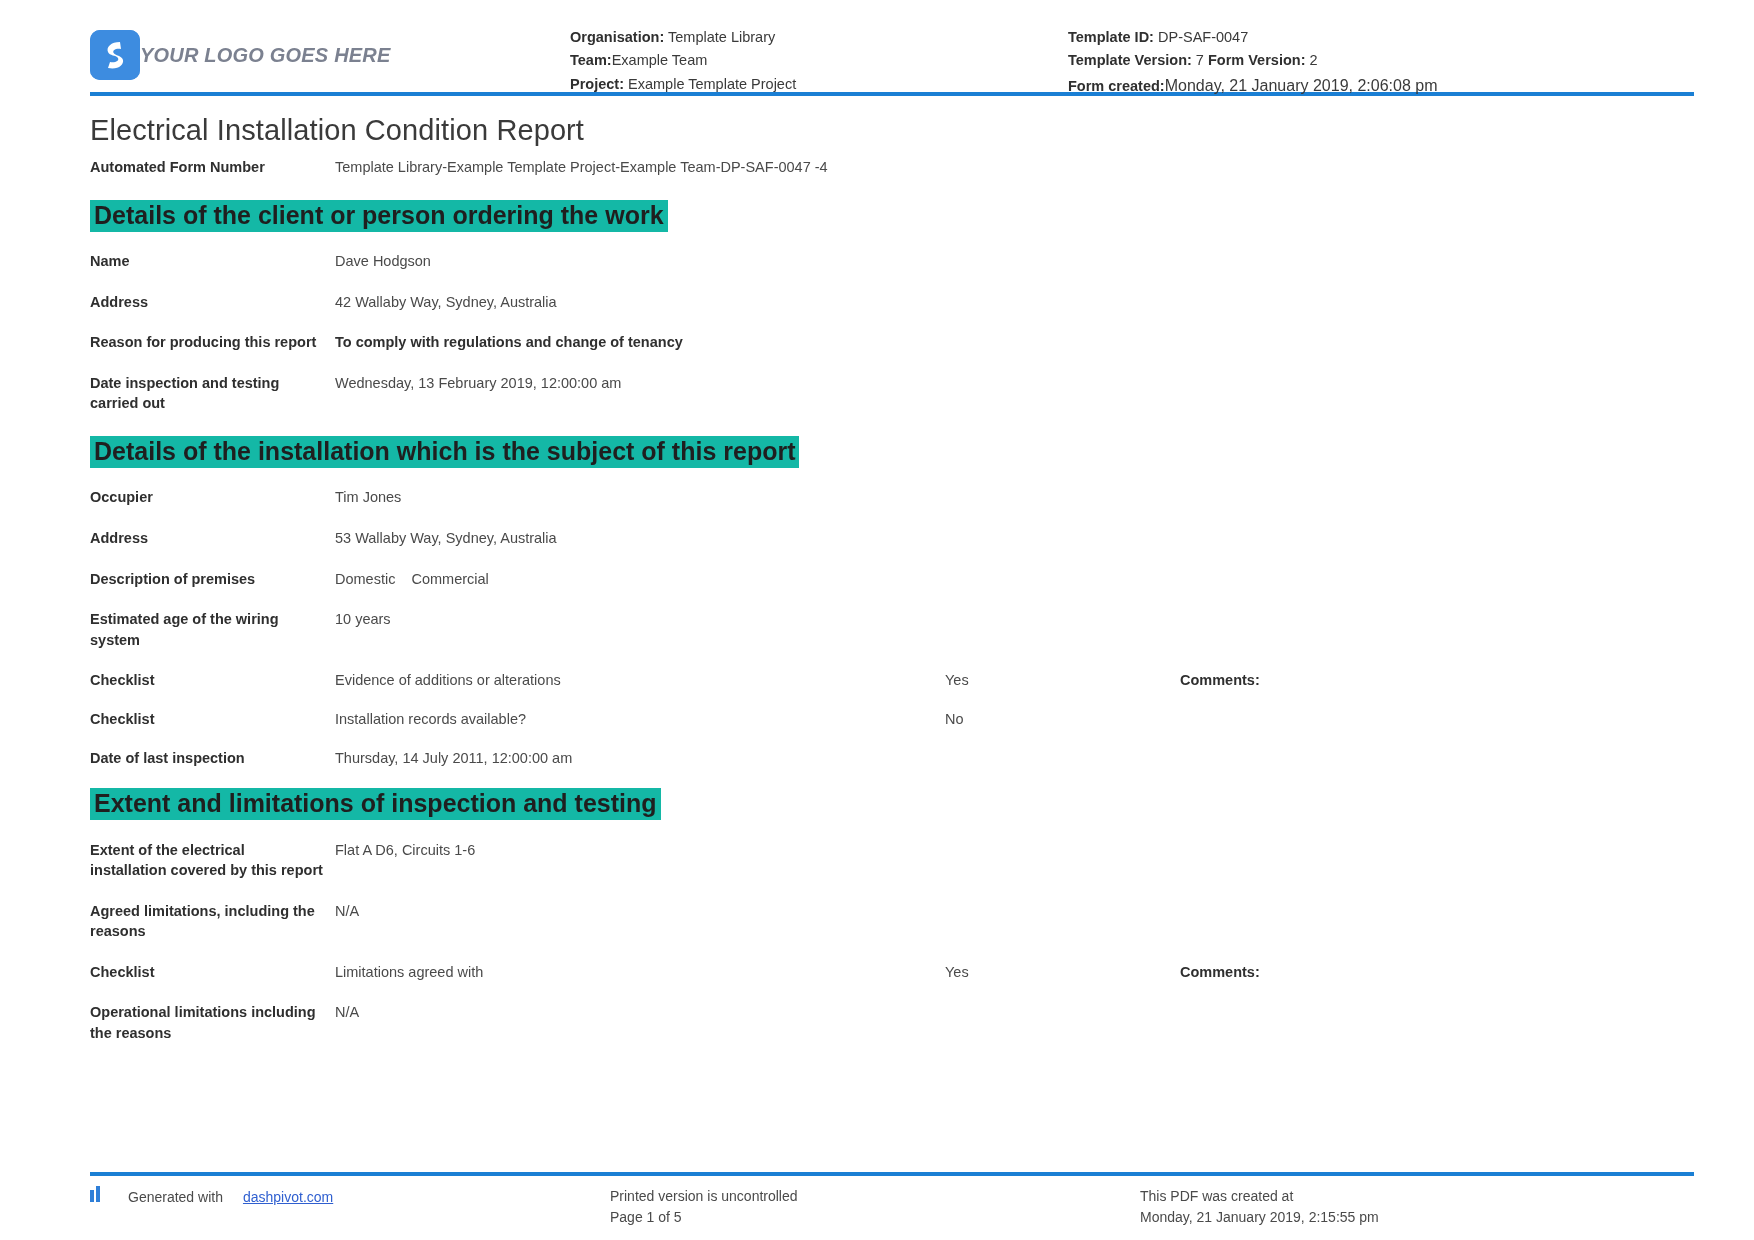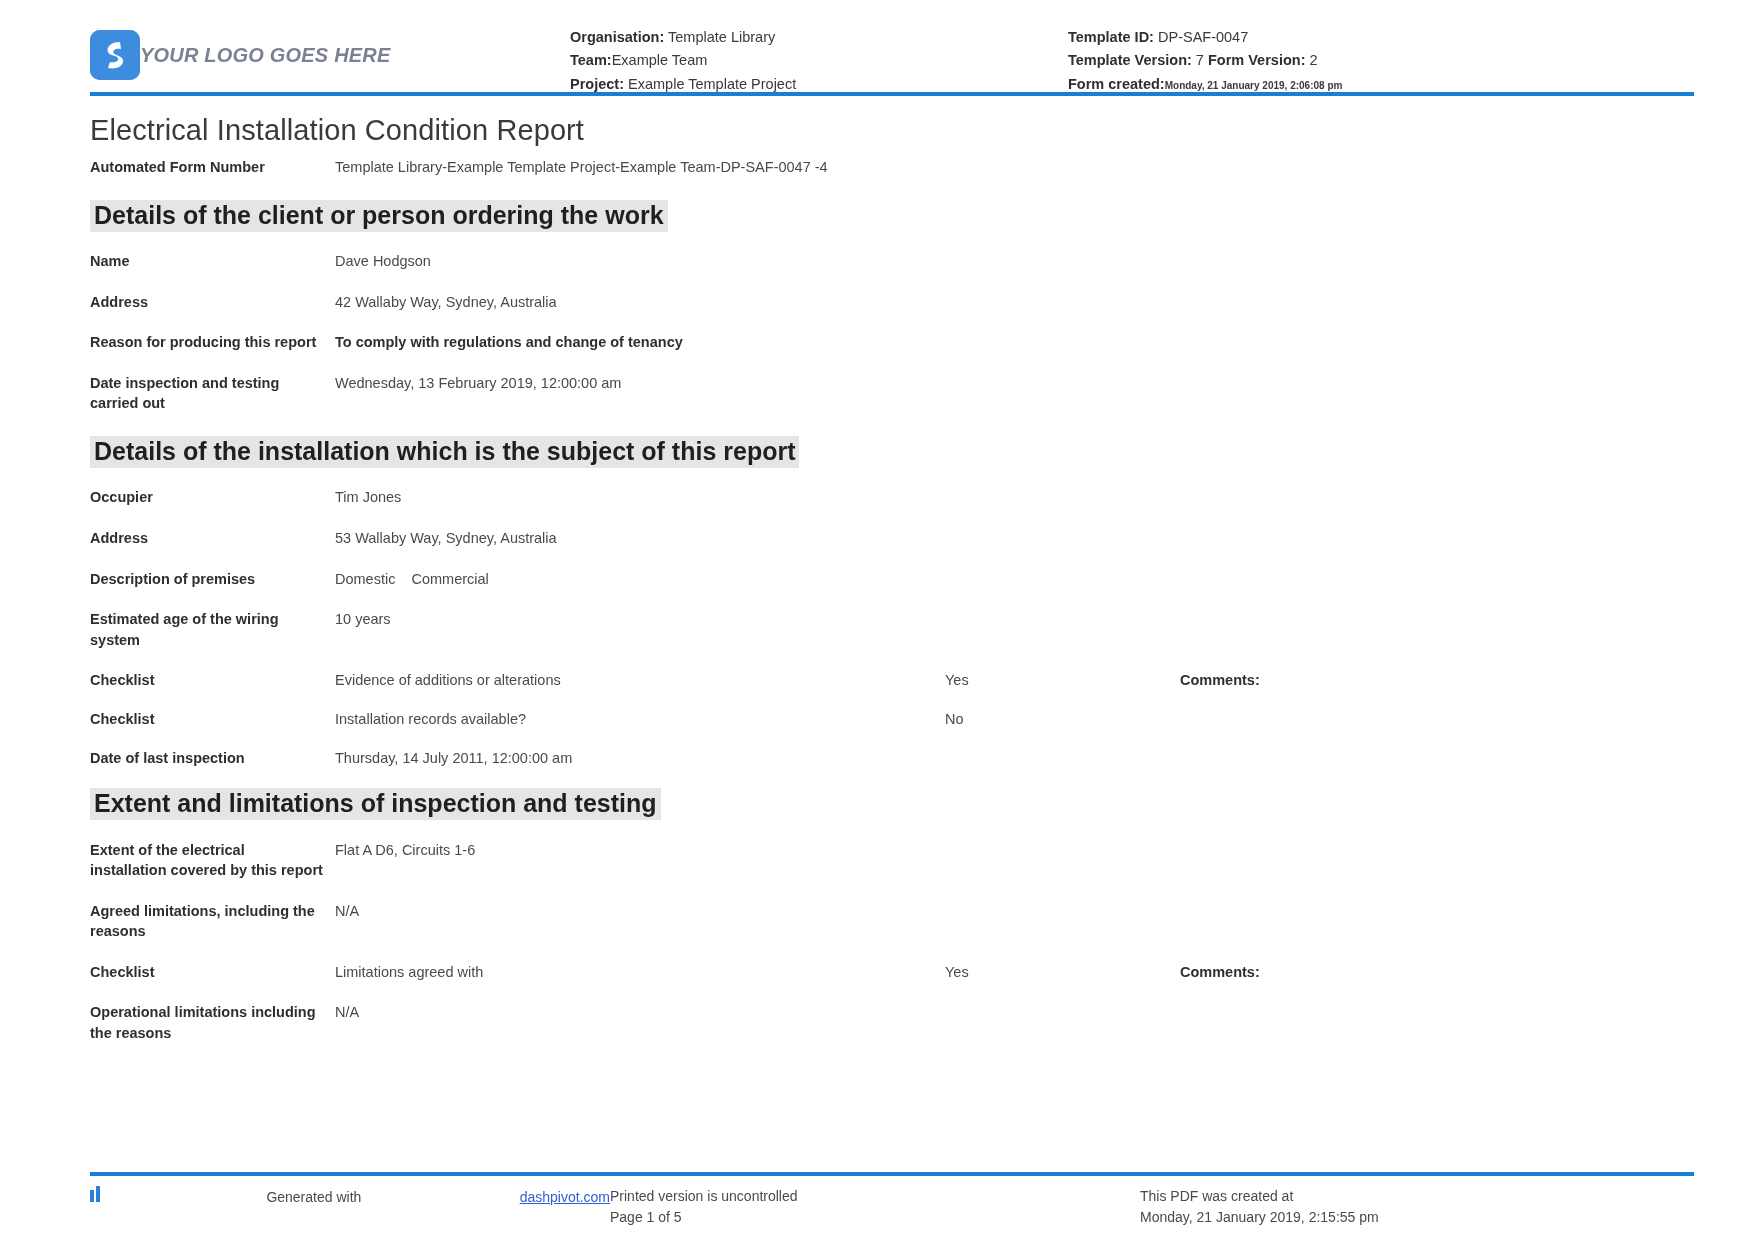--- a/index.html
+++ b/index.html
@@ -66,22 +66,21 @@
   }
   .header-right {
     flex: 1;
     font-size: 14.5px;
     line-height: 1.62;
     color: #3a3a3a;
     padding-top: 4px;
     padding-left: 8px;
   }
   .header-right .small {
-    font-size: 10px;
-    font-weight: bold;
+    font-size: 16px;
   }
   .hk { font-weight: bold; color: #2f2f2f; }
   .hv { font-weight: normal; }
 
   .blue-rule {
     height: 4px;
     background: #1a7fd4;
     margin: 0 60px 0 90px;
   }
   .blue-rule.bottom {
@@ -150,21 +149,21 @@
     font-size: 14.5px;
     flex: 0 0 700px;
     width: 700px;
   }
 
   .section-heading {
     margin: 6px 0 18px 0;
   }
   .section-heading span {
     display: inline;
-    background: #e5e5e5;
+    background: #14b8a6;
     font-size: 25px;
     font-weight: bold;
     color: #1f1f1f;
     line-height: 1.42;
     padding: 1px 4px 3px 4px;
     box-decoration-break: clone;
     -webkit-box-decoration-break: clone;
   }
 
   .premises-opts span { margin-right: 16px; }
@@ -178,22 +177,21 @@
     display: flex;
     align-items: flex-start;
     font-size: 14px;
     color: #4a4a4a;
     line-height: 1.5;
   }
   .footer-left {
     flex: 0 0 520px;
     display: flex;
     align-items: center;
-    gap: 8px;
-    justify-content: space-between;
+    gap: 20px;
   }
   .footer-mid { flex: 0 0 530px; }
   .footer-right { flex: 1; }
   .footer-link {
     color: #2f5fd0;
     text-decoration: underline;
   }
   .bars-icon { display: inline-block; vertical-align: middle; }
 </style>
 </head>

